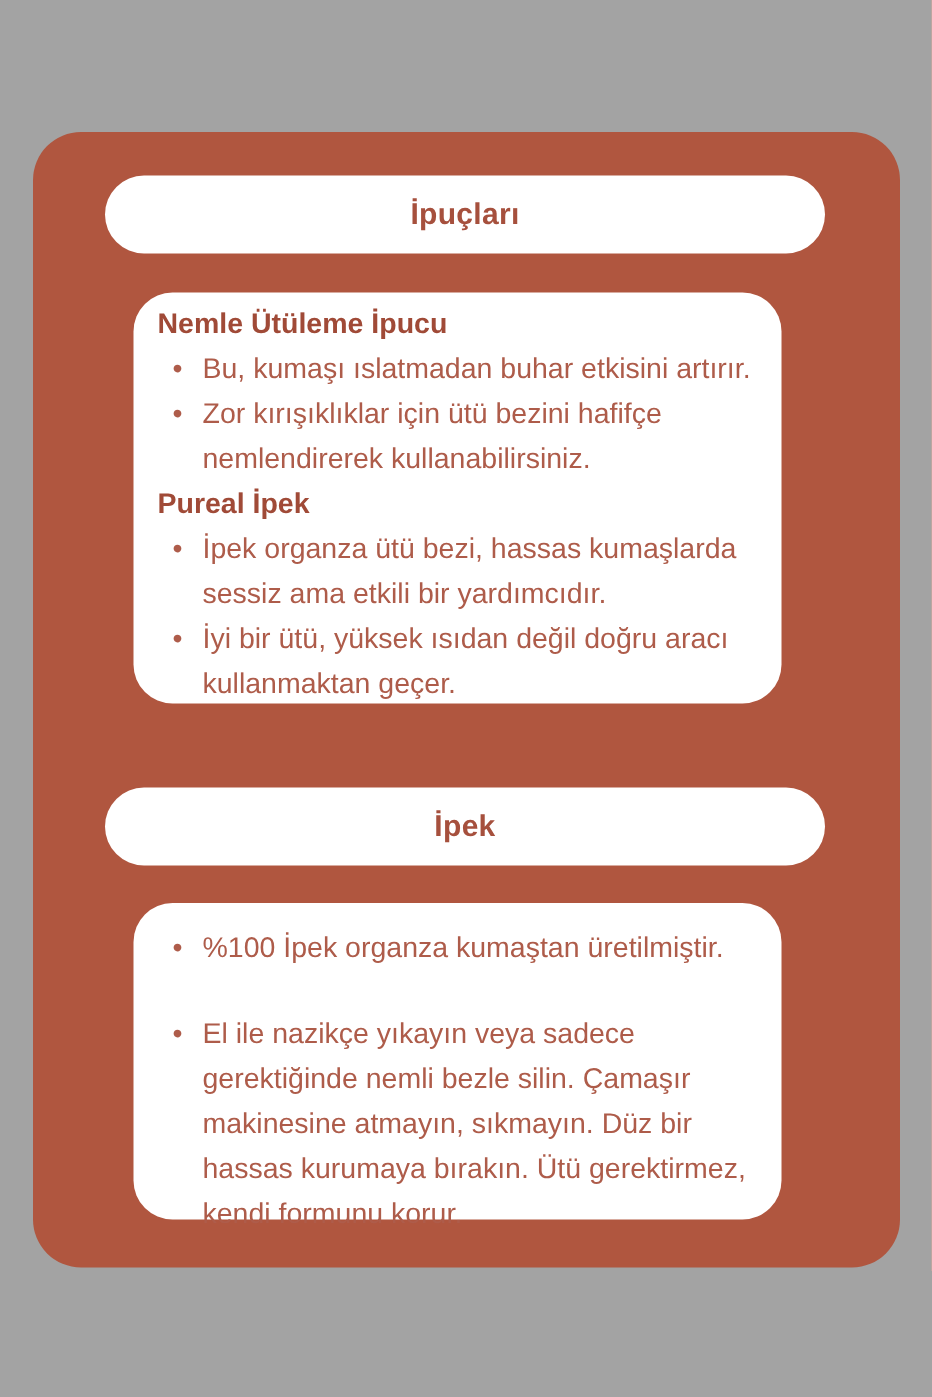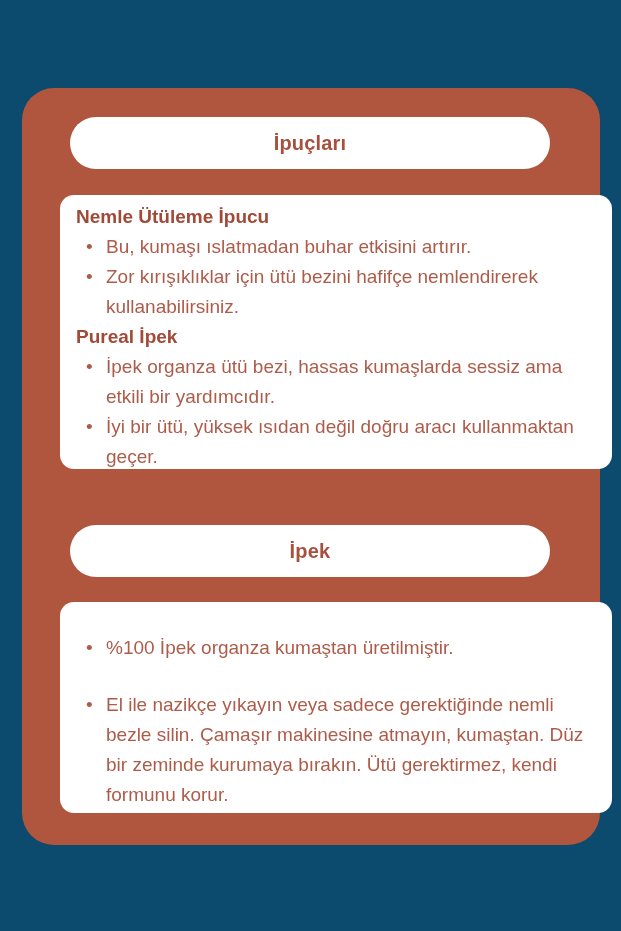--- a/index.html
+++ b/index.html
@@ -4,21 +4,21 @@
 <style>
   html, body { margin: 0; padding: 0; }
   body {
     width: 621px; height: 931px;
     background: #FCFBF9;
     font-family: "Liberation Sans", "DejaVu Sans", sans-serif;
   }
   .page {
     position: relative;
     width: 621px; height: 931px;
-    background: #0c4a6e;
+    background: #a3a3a3;
     overflow: hidden;
   }
   .card {
     position: absolute;
     left: 22px; top: 88px;
     width: 578px; height: 757px;
     background: #B0563F;
     border-radius: 32px;
   }
   .pill {
@@ -32,31 +32,31 @@
   .pill-tips { top: 29px; }
   .pill-care { top: 437px; }
   .pill-label {
     color: #A6503D;
     font-size: 20px;
     font-weight: bold;
     letter-spacing: 0.2px;
   }
   .box {
     position: absolute;
-    left: 38px;
-    width: 552px;
+    left: 67px;
+    width: 432px;
     background: #FFFFFF;
-    border-radius: 14px;
+    border-radius: 26px;
     box-sizing: border-box;
     color: #AE5C4A;
     font-size: 19px;
     line-height: 30px;
   }
   .box-tips { top: 107px; height: 274px; padding: 7px 16px 7px 16px; }
-  .box-care { top: 514px; height: 211px; padding: 31px 16px 10px 16px; }
+  .box-care { top: 514px; height: 211px; padding: 16px 16px 10px 16px; }
   .group-heading {
     margin: 0;
     color: #A04A37;
     font-size: 19px;
     font-weight: bold;
     line-height: 30px;
   }
   ul.bullet-list {
     margin: 0;
     padding: 0;
@@ -98,18 +98,18 @@
       </ul>
     </div>
 
     <div class="pill pill-care">
       <span class="pill-label">İpek</span>
     </div>
 
     <div class="box box-care">
       <ul class="bullet-list spaced">
         <li>%100 İpek organza kumaştan üretilmiştir.</li>
-        <li>El ile nazikçe yıkayın veya sadece gerektiğinde nemli bezle silin. Çamaşır makinesine atmayın, kumaştan. Düz bir zeminde kurumaya bırakın. Ütü gerektirmez, kendi formunu korur.</li>
+        <li>El ile nazikçe yıkayın veya sadece gerektiğinde nemli bezle silin. Çamaşır makinesine atmayın, sıkmayın. Düz bir hassas kurumaya bırakın. Ütü gerektirmez, kendi formunu korur.</li>
       </ul>
     </div>
 
   </div>
 </div>
 
 </body></html>

